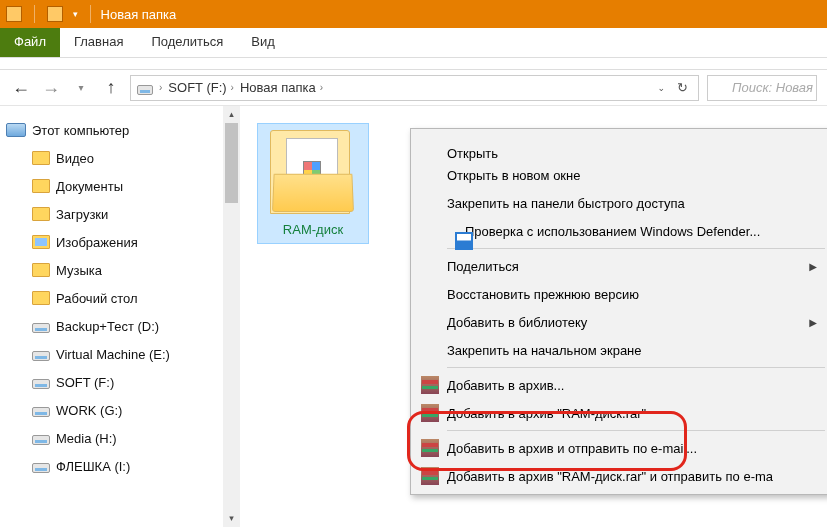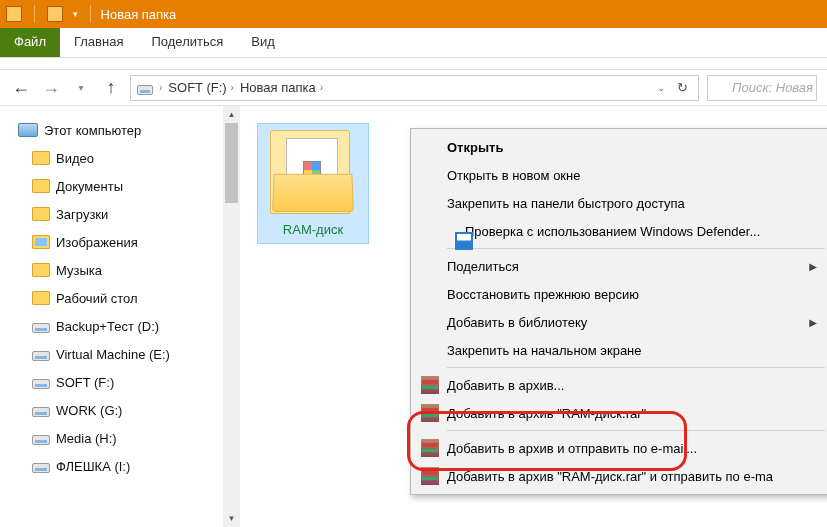--- a/index.html
+++ b/index.html
@@ -25,41 +25,41 @@
   .addr-refresh { color: #555; padding: 0 4px; }
   .addr-dd { color: #555; font-size: 9px; padding: 0 4px; }
   .search-box { width: 110px; height: 26px; border: 1px solid #ccc; display: flex; align-items: center; padding: 0 24px; color: #aaa; font-style: italic; overflow: hidden; white-space: nowrap; }
 
   .pane { display: flex; height: calc(527px - 28px - 30px - 12px - 36px); }
   .tree { width: 240px; border-right: 0; padding-top: 10px; overflow: hidden; position: relative; }
   .tree-scroll { position: absolute; right: 0; top: 0; bottom: 0; width: 17px; background: #f0f0f0; }
   .tree-scroll .thumb { position: absolute; top: 0; left: 2px; right: 2px; height: 80px; background: #c2c2c2; border-radius: 0; }
   .tree-scroll .arrow { position: absolute; left: 0; right: 0; height: 17px; text-align: center; font-size: 9px; color: #555; line-height: 17px; background: #f0f0f0; }
   .tree-item { display: flex; align-items: center; height: 28px; padding-left: 32px; gap: 6px; color: #111; cursor: default; }
-  .tree-item.root { padding-left: 18px; font-weight: 400; }
+  .tree-item.root { padding-left: 6px; font-weight: 400; }
   .ticon { width: 18px; height: 14px; display: inline-block; }
   .ticon.pc { width: 20px; height: 14px; background: linear-gradient(#b9d9f3,#6fa9dd); border: 1px solid #4d7fb3; border-radius: 2px; }
   .ticon.folder { background: #FFD65E; border: 1px solid #D9A33C; border-radius: 1px; position: relative; }
   .ticon.folder.img::after { content:""; position:absolute; inset:2px; background:#8cc4ff; }
   .ticon.drive { background: #e6e6e6; border: 1px solid #999; border-radius: 2px; height: 10px; position: relative; top: 2px; }
   .ticon.drive::after { content:""; position:absolute; left:2px; right:2px; bottom:1px; height:3px; background:#7fb8e6; }
 
   .content { flex: 1; padding: 12px 0 0 18px; position: relative; }
   .file-item { width: 110px; text-align: center; }
   .file-item.selected { background: #CCE8FF; outline: 1px solid #99D1FF; }
   .file-icon { width: 90px; height: 90px; margin: 6px auto 4px; position: relative; }
   .file-icon .back { position: absolute; inset: 6px 8px 0 2px; background: #FFE9A8; border: 1px solid #E0B95E; border-radius: 3px 3px 0 0; }
   .file-icon .sheet { position: absolute; left: 18px; top: 14px; width: 52px; height: 64px; background: #fff; border: 1px solid #bbb; }
   .file-icon .sheet .mini { position:absolute; left:50%; top:50%; width:18px; height:18px; margin:-9px 0 0 -9px; background: conic-gradient(#4ea0ff 0 90deg,#7ecb72 0 180deg,#ffd24c 0 270deg,#e77 0); border:1px solid #888; }
   .file-icon .front { position: absolute; left: 4px; right: 4px; bottom: 2px; height: 40px; background: linear-gradient(#FFE08A,#FFCB4F); border: 1px solid #E0B95E; border-radius: 0 0 3px 3px; transform: perspective(100px) rotateX(6deg); transform-origin: bottom; }
   .file-label { padding: 4px 12px 6px; color: #15803d; }
 
   .context-menu { position: absolute; left: 410px; top: 128px; width: 420px; background: #F2F2F2; border: 1px solid #B8B8B8; box-shadow: 2px 3px 6px rgba(0,0,0,.25); padding: 4px 2px; }
   .cm-item { display: flex; align-items: center; height: 28px; padding: 0 10px 0 34px; position: relative; color: #000; cursor: default; white-space: nowrap; }
-  .cm-item.bold { font-weight: 700; }
+  .cm-item.bold { font-weight: 400; align-items: flex-end; }
   .cm-sep { height: 1px; background: #d0d0d0; margin: 3px 2px 3px 34px; }
   .cm-item .icon { position: absolute; left: 8px; top: 50%; width: 18px; height: 18px; margin-top: -9px; }
   .icon.shield { background: #2B7CD3; position: relative; }
   .icon.shield::before { content:""; position:absolute; inset:2px; background:#fff; clip-path: polygon(0 0,100% 0,100% 50%,0 50%); }
   .icon.lock { border:1px solid #888; border-radius:2px; background:#e4e4e4; }
   .icon.rar { background: linear-gradient(#b86,#845); }
   .icon.rar::before { content:""; position:absolute; left:1px; right:1px; top:4px; height:4px; background:#c44; }
   .icon.rar::after { content:""; position:absolute; left:1px; right:1px; top:10px; height:3px; background:#38a665; }
   .cm-item .chev { margin-left: auto; font-size: 10px; color: #444; }
 

